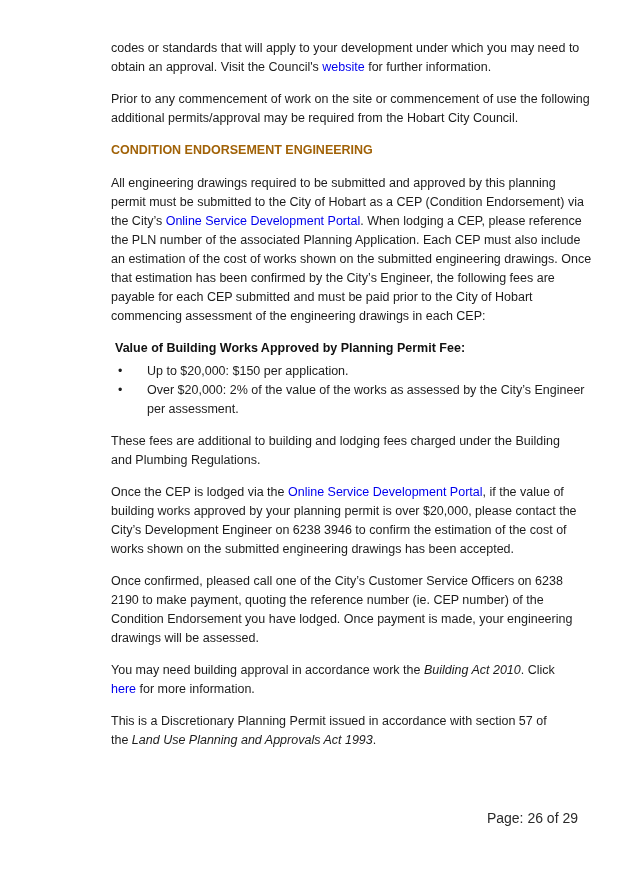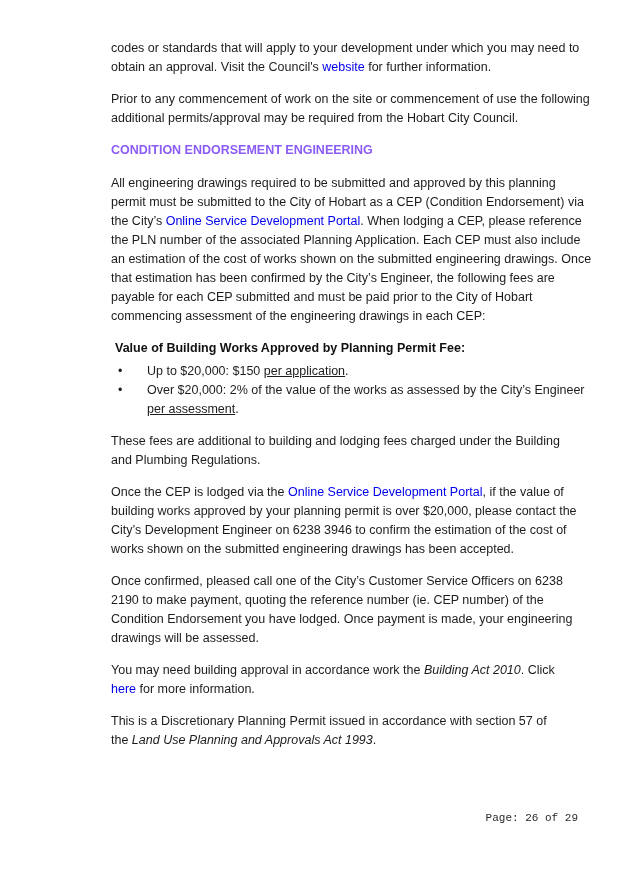--- a/index.html
+++ b/index.html
@@ -14,37 +14,36 @@
     line-height: 19px;
     color: #1c1c1c;
   }
   .doc {
     position: absolute;
     left: 111px;
     top: 39px;
     width: 505px;
   }
   .para { margin: 0 0 13px 0; white-space: pre-wrap; }
-  .heading { font-weight: 700; margin: 0 0 14px 0; white-space: pre-wrap; color: #8b5cf6; }
+  .heading { font-weight: 700; margin: 0 0 14px 0; white-space: pre-wrap; color: #a16207; }
   .fee-heading { font-weight: 700; margin: 4px; white-space: pre-wrap; color: #111111; }
   .bullets { margin: 0 0 13px 0; }
   .bullet-row { display: flex; }
   .bullet-marker { flex: 0 0 36px; box-sizing: border-box; padding-left: 7px; }
   .bullet-text { flex: 1 1 auto; white-space: pre-wrap; }
   .link { color: var(--link-color, #0000EE); text-decoration: none; cursor: pointer; }
-  .u { text-decoration: underline; }
+  .u { }
   .i { font-style: italic; }
   .footer {
     position: absolute;
     top: 812px;
     right: 44px;
-    font-size: 11px;
+    font-size: 14px;
     line-height: 12px;
     color: #2a2a2a;
-    font-family: Liberation Mono, monospace;
   }
 </style>
 </head>
 <body>
 
 <div class="page">
   <div class="doc">
 
     <p class="para"><span>codes or standards that will apply to your development under which you may need to
 obtain an approval. Visit the Council's </span><a class="link">website</a><span> for further information.</span></p>

